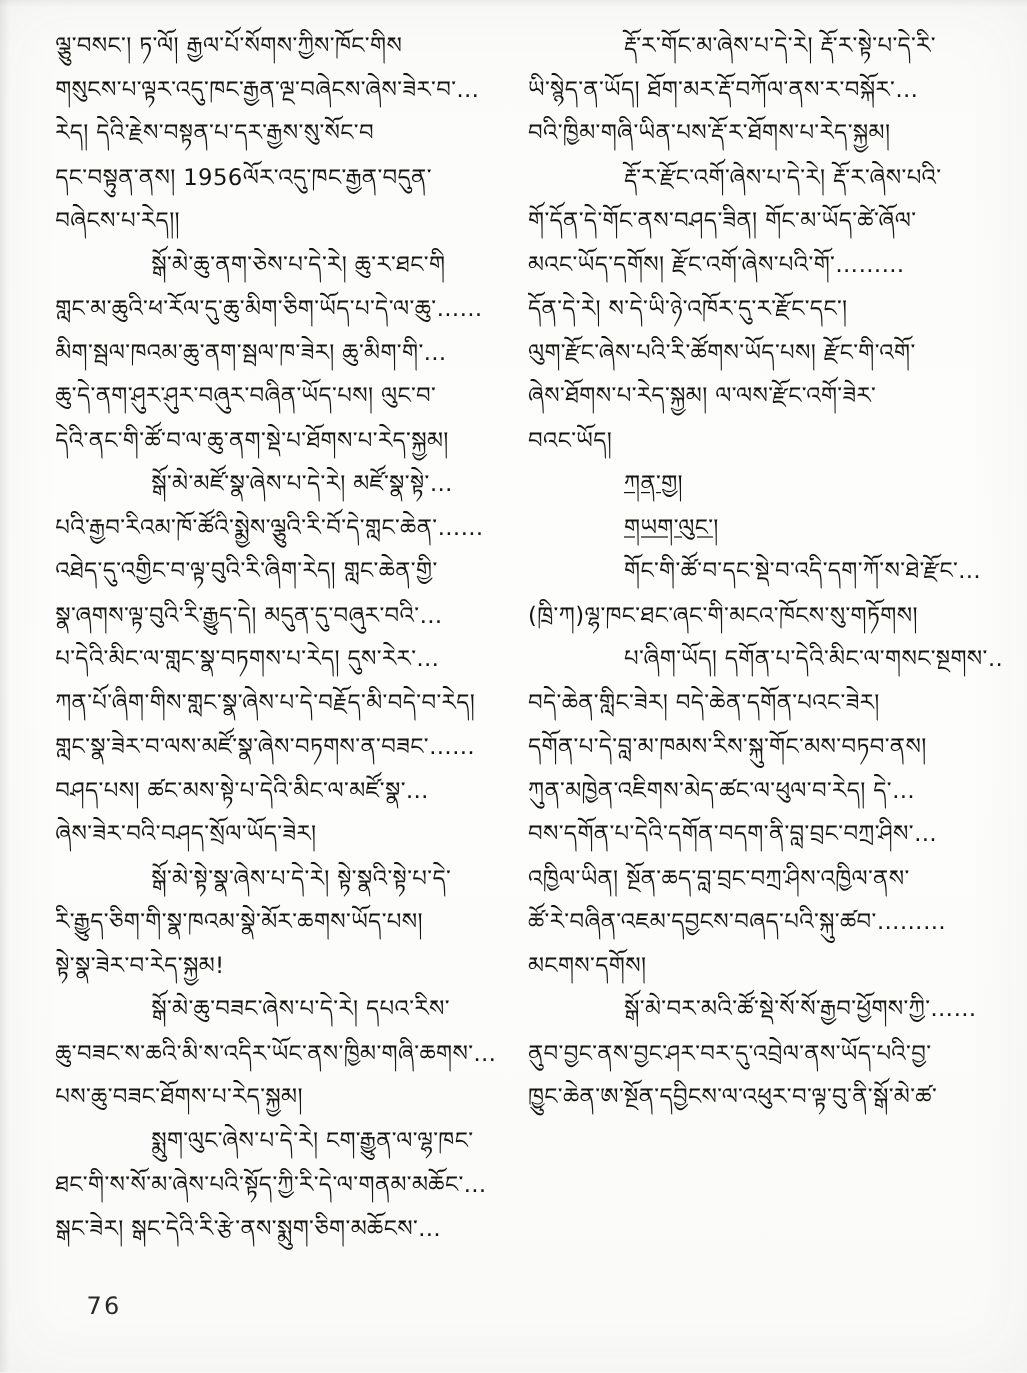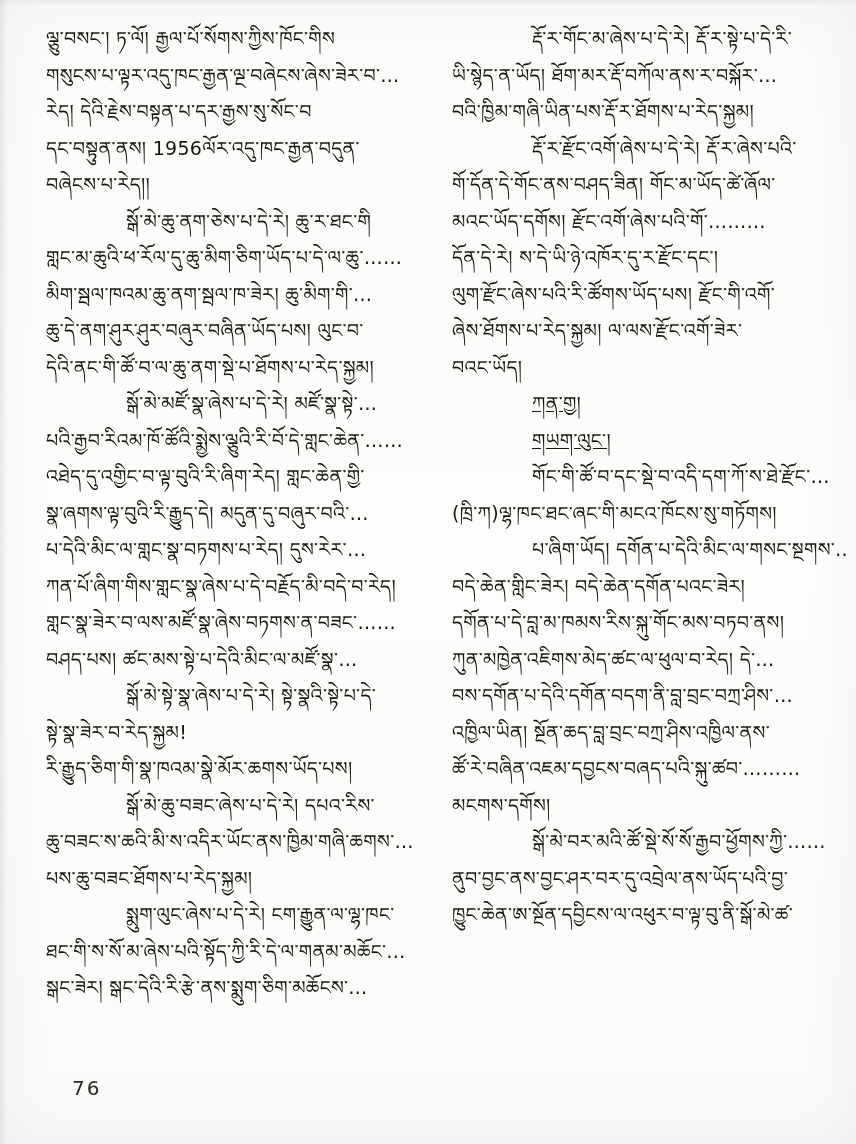--- a/index.html
+++ b/index.html
@@ -15,21 +15,20 @@
     box-shadow: inset 0 0 60px rgba(60,60,55,0.05);
     font-family: "DejaVu Sans", "Liberation Sans", sans-serif;
     color: #17150f;
     overflow: hidden;
   }
   .columns {
     position: absolute;
     left: 46px;
     top: 20px;
     display: flex;
-    gap: 12px;
   }
   .col {
     width: 394px;
   }
   .para {
     margin: 0;
   }
   .line {
     font-size: 19px;
     line-height: 36.5px;
@@ -93,25 +92,26 @@
         </div>
         <div class="para indent">
           <div class="line">སྒོ་མེ་མཛོ་སྣ་ཞེས་པ་དེ་རེ།  མཛོ་སྣ་སྟེ་…</div>
           <div class="line">པའི་རྒྱབ་རིའམ་ཁོ་ཚོའི་སྨྱེས་ལྕུའི་རི་བོ་དེ་གླང་ཆེན་……</div>
           <div class="line">འཐེད་དུ་འགྱིང་བ་ལྟ་བུའི་རི་ཞིག་རེད།  གླང་ཆེན་གྱི་</div>
           <div class="line">སྣ་ཞགས་ལྟ་བུའི་རི་རྒྱུད་དེ།  མདུན་དུ་བཞུར་བའི་…</div>
           <div class="line">པ་དེའི་མིང་ལ་གླང་སྣ་བཏགས་པ་རེད།  དུས་རེར་…</div>
           <div class="line">ཀན་པོ་ཞིག་གིས་གླང་སྣ་ཞེས་པ་དེ་བརྗོད་མི་བདེ་བ་རེད།</div>
           <div class="line">གླང་སྣ་ཟེར་བ་ལས་མཛོ་སྣ་ཞེས་བཏགས་ན་བཟང་……</div>
           <div class="line">བཤད་པས།  ཚང་མས་སྟེ་པ་དེའི་མིང་ལ་མཛོ་སྣ་…</div>
+          <div class="line short">ཞེས་ཟེར་བའི་བཤད་སྲོལ་ཡོད་ཟེར།</div>
         </div>
         <div class="para indent">
           <div class="line">སྒོ་མེ་སྟེ་སྣ་ཞེས་པ་དེ་རེ།  སྟེ་སྣའི་སྟེ་པ་དེ་</div>
+          <div class="line">རི་རྒྱུད་ཅིག་གི་སྣ་ཁའམ་སྣེ་མོར་ཆགས་ཡོད་པས།</div>
           <div class="line short">སྟེ་སྣ་ཟེར་བ་རེད་སྐྱམ!</div>
-          <div class="line">རི་རྒྱུད་ཅིག་གི་སྣ་ཁའམ་སྣེ་མོར་ཆགས་ཡོད་པས།</div>
         </div>
         <div class="para indent">
           <div class="line">སྒོ་མེ་ཆུ་བཟང་ཞེས་པ་དེ་རེ།  དཔའ་རིས་</div>
           <div class="line">ཆུ་བཟང་ས་ཆའི་མི་ས་འདིར་ཡོང་ནས་ཁྱིམ་གཞི་ཆགས་…</div>
           <div class="line short">པས་ཆུ་བཟང་ཐོགས་པ་རེད་སྐྱམ།</div>
         </div>
         <div class="para indent">
           <div class="line">སྨུག་ལུང་ཞེས་པ་དེ་རེ།  ངག་རྒྱུན་ལ་ལྷ་ཁང་</div>
           <div class="line">ཐང་གི་ས་སོ་མ་ཞེས་པའི་སྟོད་ཀྱི་རི་དེ་ལ་གནམ་མཆོང་…</div>
           <div class="line">སྒང་ཟེར།  སྒང་དེའི་རི་རྩེ་ནས་སྨུག་ཅིག་མཆོངས་…</div>

